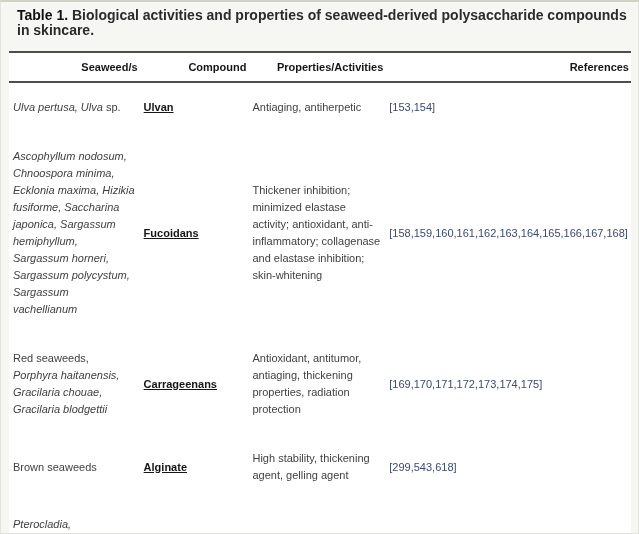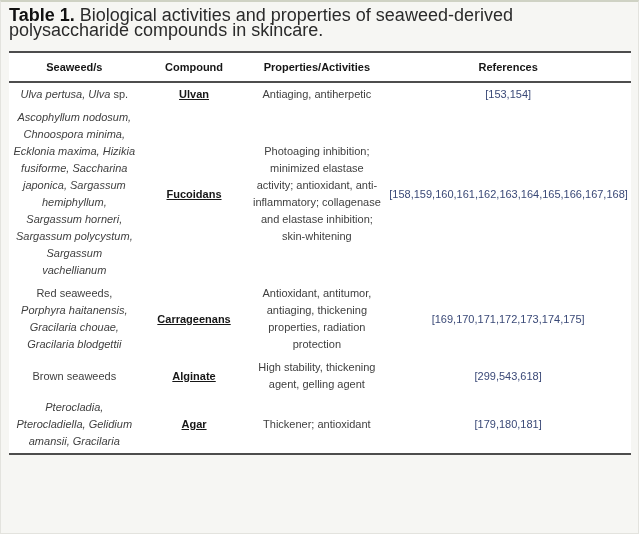--- a/index.html
+++ b/index.html
@@ -15,53 +15,53 @@
     border-left: 1px solid #e3e3de;
     border-right: 1px solid #e3e3de;
     border-bottom: 1px solid #e3e3de;
     overflow: hidden;
     font-family: "Liberation Sans", sans-serif;
   }
   .page {
     padding: 6px 8px 0 8px;
   }
   .caption {
-    margin: 0 0 13px 0;
-    font-size: 18px;
+    margin: 0 0 13px 8px;
+    font-size: 14px;
     line-height: 15px;
     color: #2b2b2b;
+    font-weight: bold;
   }
   .caption b { color: #111111; }
   table.data-table {
     width: 622px;
     table-layout: fixed;
     border-collapse: collapse;
     background: var(--table-bg, #ffffff);
     border-top: 2px solid var(--rule-color, #4d4d4d);
     border-bottom: 2px solid var(--rule-color, #4d4d4d);
   }
   col.c1 { width: 21%; }
   col.c2 { width: 17.5%; }
   col.c3 { width: 22%; }
   col.c4 { width: 39.5%; }
   thead th {
     font-size: 11px;
     font-weight: bold;
     color: #161616;
-    text-align: center;
+    text-align: right;
     padding: 8px 2px;
     border-bottom: 2px solid var(--rule-color, #4d4d4d);
   }
   tbody td {
     font-size: 11px;
     line-height: 17px;
     color: var(--text-color, #3f3f3f);
-    text-align: center;
     vertical-align: middle;
-    padding: 3px 4px;
+    padding: 16px 4px;
   }
   td.compound {
     font-weight: bold;
     color: #161616;
     text-decoration: underline;
   }
   td.refs-cell {
     white-space: nowrap;
   }
   .refs {
@@ -95,21 +95,21 @@
     <td class="compound">Ulvan</td>
     <td class="properties">Antiaging, antiherpetic</td>
     <td class="refs-cell"><span class="refs">[153,154]</span></td>
   </tr>
 
 
 
   <tr>
     <td class="seaweeds"><i>Ascophyllum nodosum, Chnoospora minima, Ecklonia maxima, Hizikia fusiforme, Saccharina japonica, Sargassum hemiphyllum, Sargassum horneri, Sargassum polycystum, Sargassum vachellianum</i></td>
     <td class="compound">Fucoidans</td>
-    <td class="properties">Photoaging inhibition; minimized elastase activity; antioxidant, anti-inflammatory; collagenase and elastase inhibition; skin-whitening</td>
+    <td class="properties">Thickener inhibition; minimized elastase activity; antioxidant, anti-inflammatory; collagenase and elastase inhibition; skin-whitening</td>
     <td class="refs-cell"><span class="refs">[158,159,160,161,162,163,164,165,166,167,168]</span></td>
   </tr>
 
   <tr>
     <td class="seaweeds"><span>Red seaweeds, </span><i>Porphyra haitanensis, Gracilaria chouae, Gracilaria blodgettii</i></td>
     <td class="compound">Carrageenans</td>
     <td class="properties">Antioxidant, antitumor, antiaging, thickening properties, radiation protection</td>
     <td class="refs-cell"><span class="refs">[169,170,171,172,173,174,175]</span></td>
   </tr>
 

